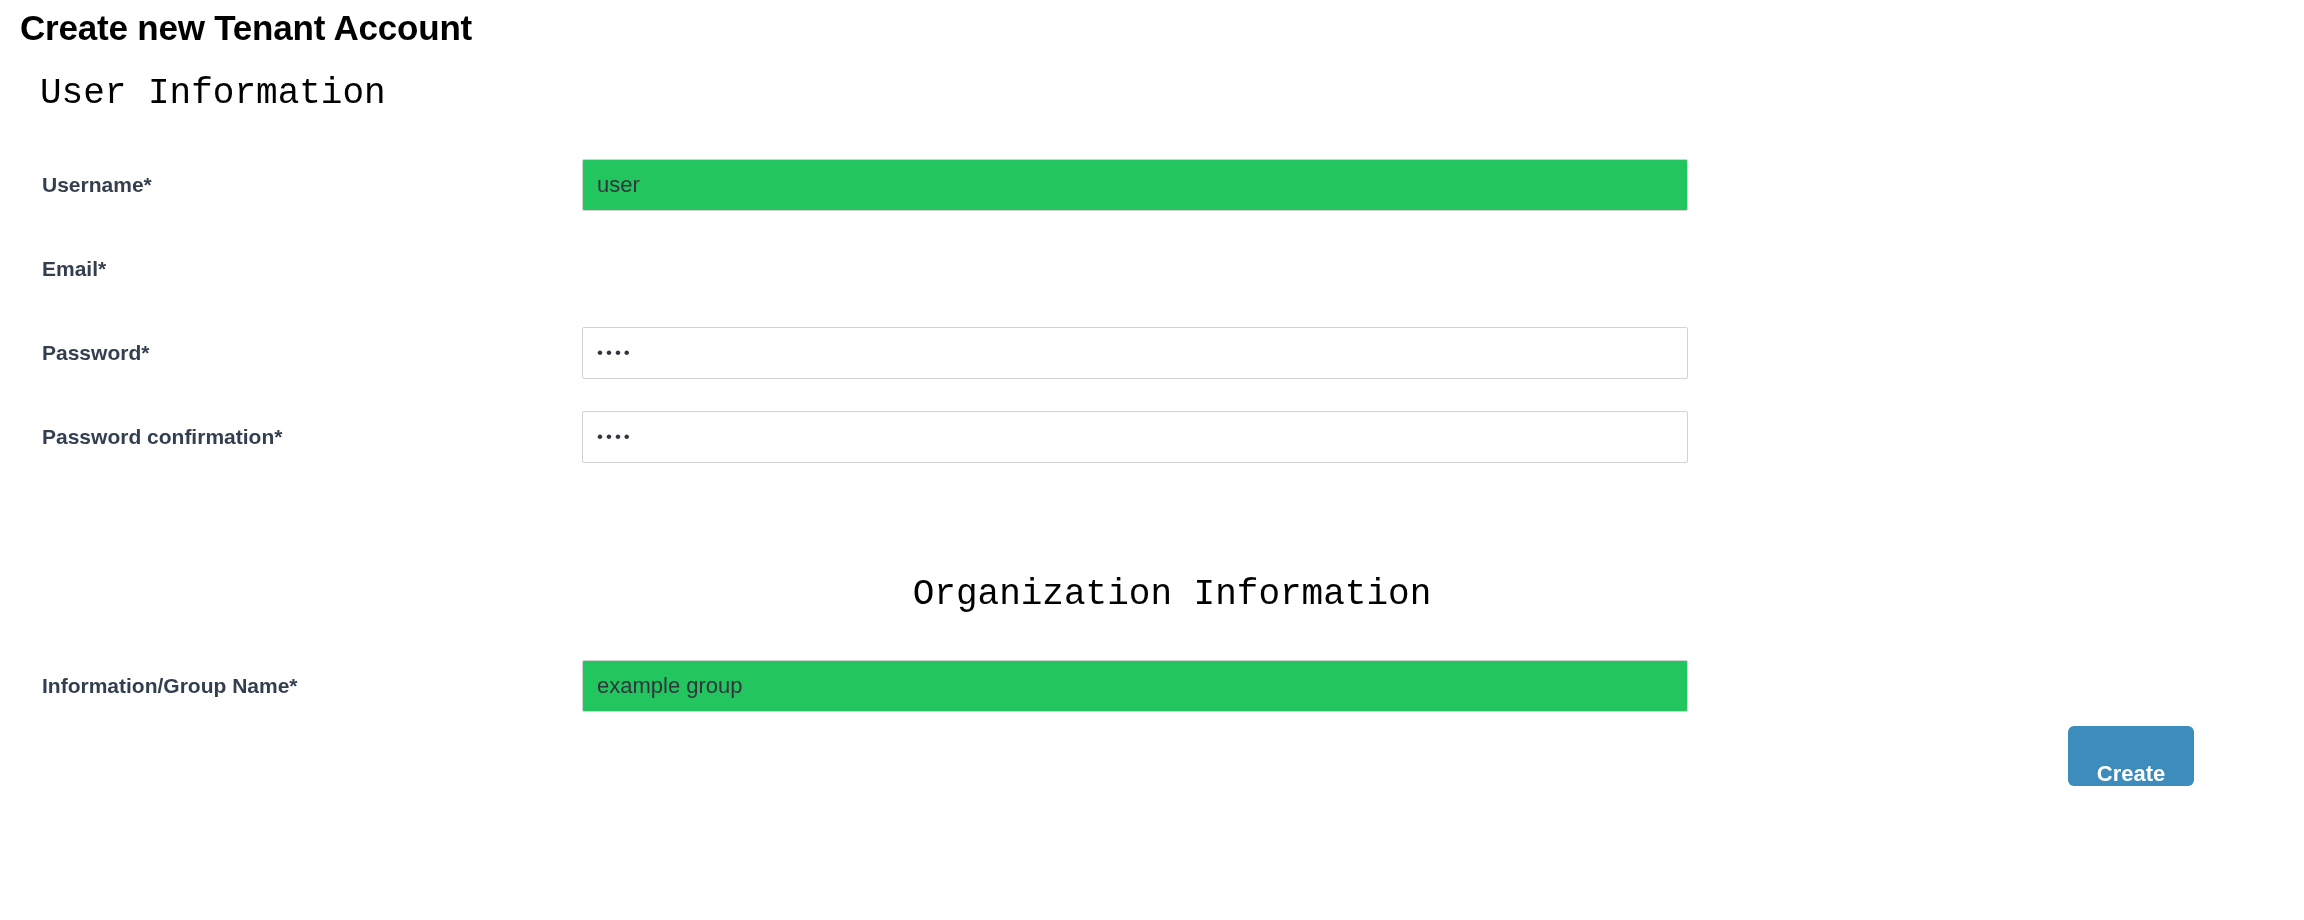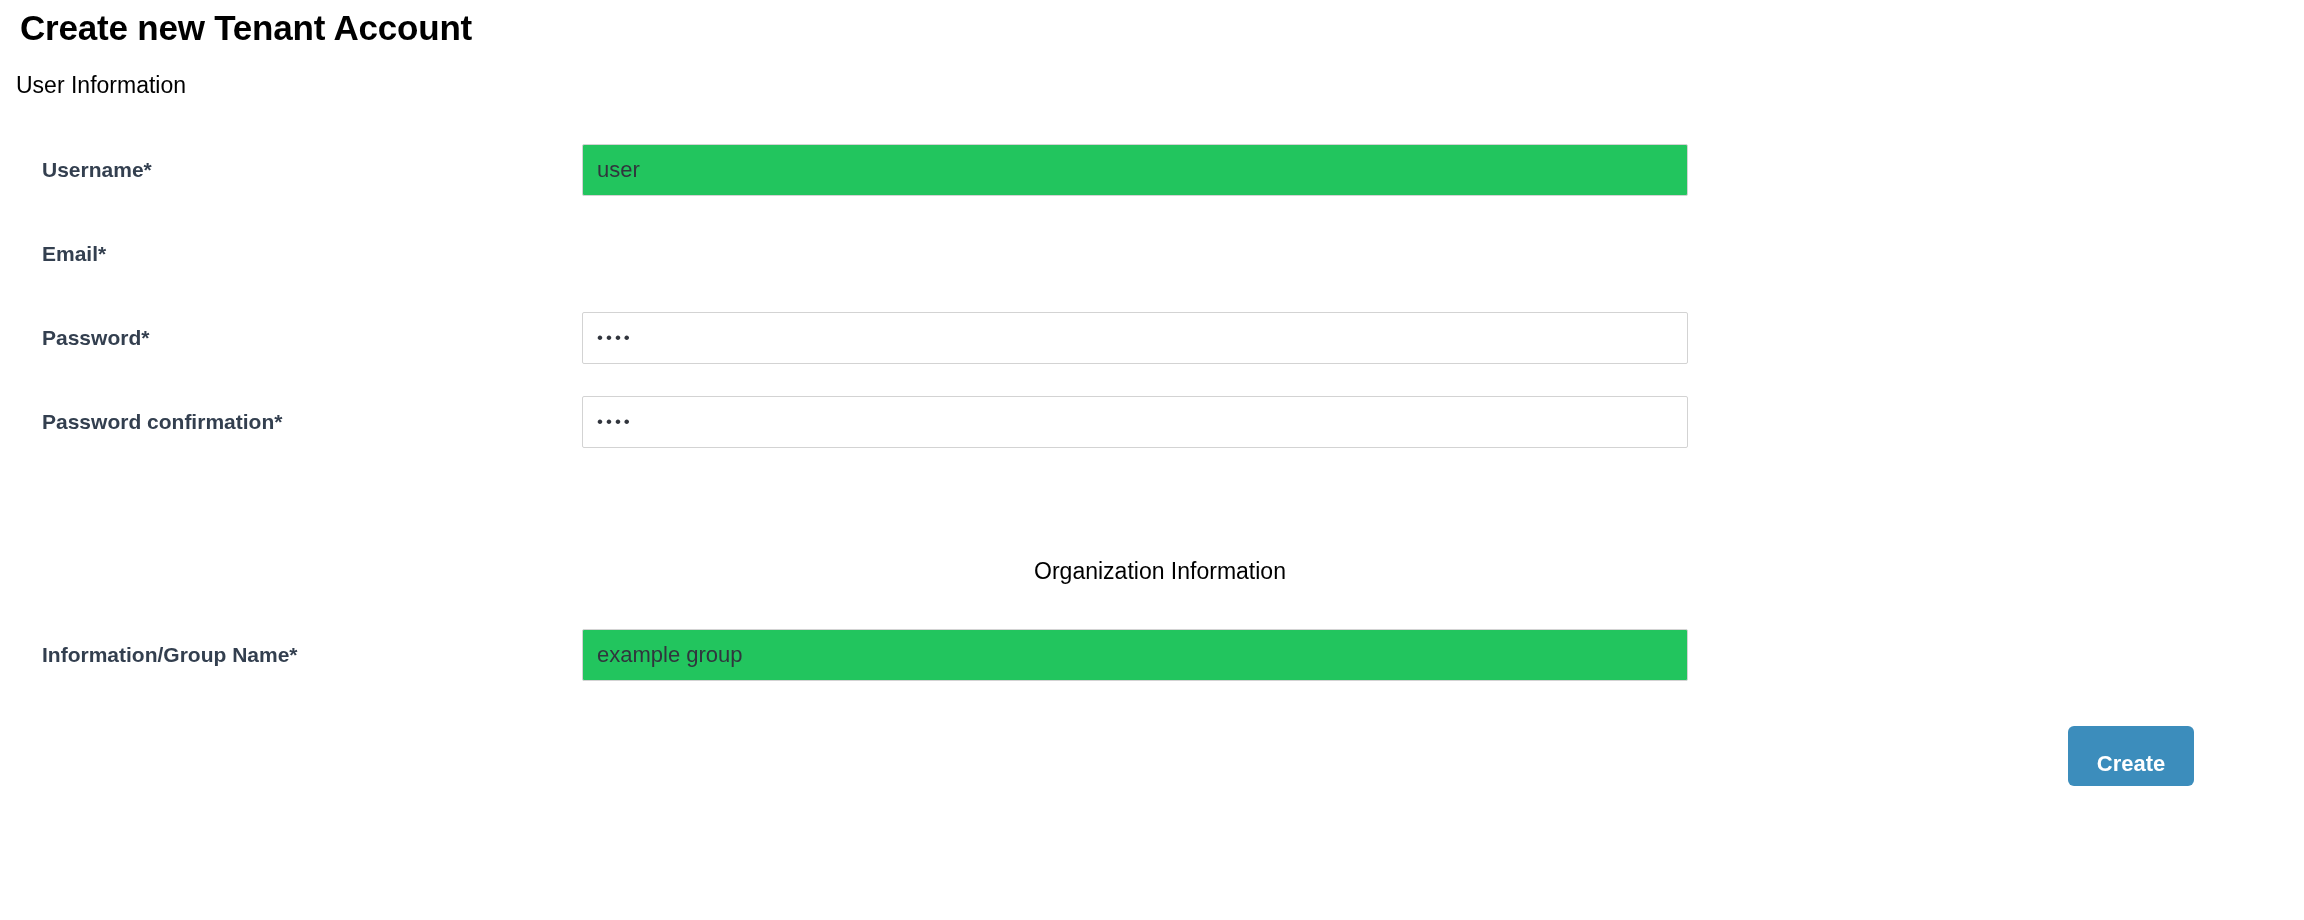--- a/index.html
+++ b/index.html
@@ -36,26 +36,27 @@
   }
 
   .form {
     position: absolute;
     left: 0;
     top: 72px;
     width: 2304px;
   }
 
   .section-heading {
-    margin-left: 16px;
-    font-size: 23px;
+    margin-left: 40px;
+    font-size: 36px;
     font-weight: normal;
     color: #000000;
     line-height: 1.2;
     white-space: nowrap;
+    font-family: Liberation Mono, monospace;
   }
 
   .section-heading.user-section {
     margin-top: 0px;
   }
 
   .section-heading.org-section {
     margin-top: 110px;
     text-align: center;
   }
@@ -145,21 +146,21 @@
     box-sizing: border-box;
     border: none;
     border-radius: 6px;
     background: #3c8dbc;
     color: #ffffff;
     font-family: "Liberation Sans", "DejaVu Sans", sans-serif;
     font-size: 22px;
     font-weight: bold;
     line-height: 60px;
     text-align: center;
-    padding: 8px;
+    padding: 18px;
     cursor: pointer;
     white-space: nowrap;
   }
 </style>
 </head>
 <body>
 
 <div class="page">
 
   <div class="page-title">Create new Tenant Account</div>

